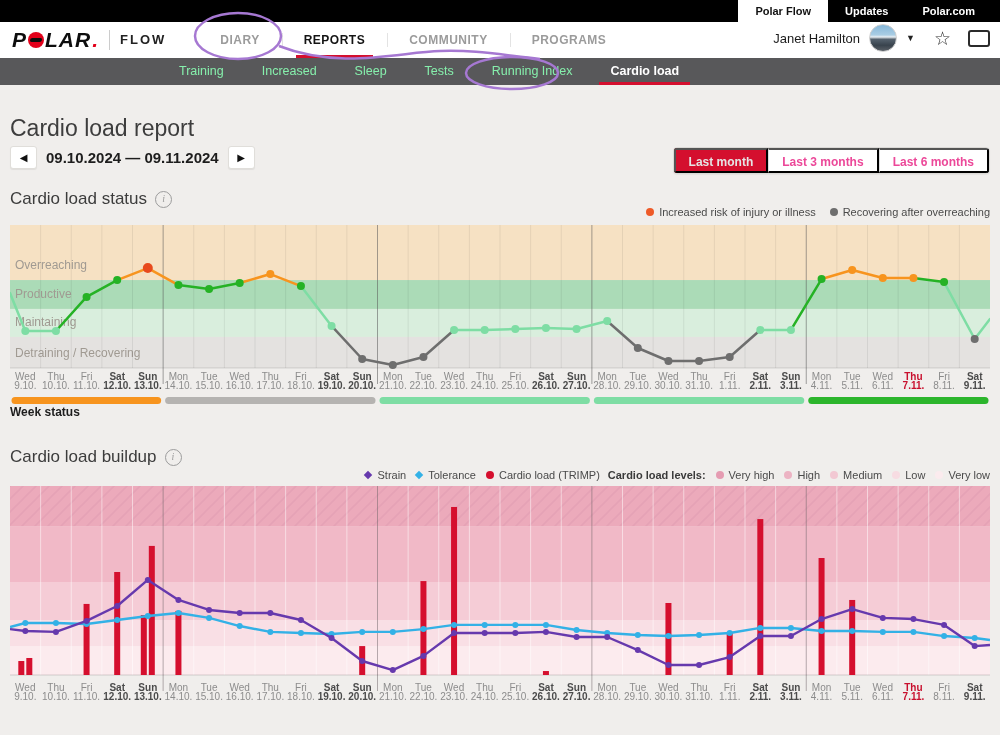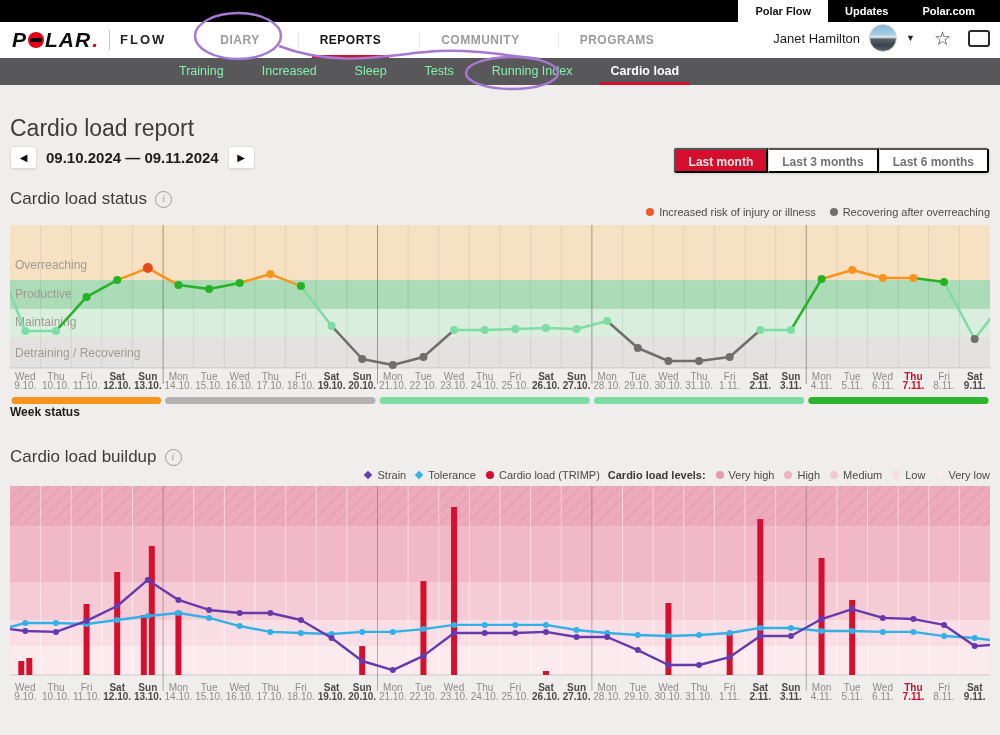--- a/index.html
+++ b/index.html
@@ -9,21 +9,21 @@
   .topbar-tabs{position:absolute;right:8px;top:0;height:22px;display:flex;}
   .top-tab{height:22px;line-height:22px;padding:0 17px;font-size:11px;font-weight:bold;color:#fff;cursor:pointer;}
   .top-tab.active{background:#fff;color:#111;}
   
   .nav{position:absolute;top:22px;left:0;right:0;height:36px;background:#fff;border-bottom:1px solid #e2e0de;display:flex;align-items:center;}
   .brand{margin-left:12px;font-style:italic;font-weight:bold;font-size:21px;letter-spacing:1px;color:#0d0d0d;display:flex;align-items:center;cursor:pointer;}
   .brand .o-circle{display:inline-block;width:16px;height:16px;background:#e2001a;border-radius:50%;position:relative;margin:0 1px;}
   .brand .o-circle::after{content:'';position:absolute;left:2px;right:2px;top:6px;height:4px;background:#0d0d0d;border-radius:2px;transform:skewX(-12deg);}
   .brand .brand-dot{color:#e2001a;margin-left:1px;}
   .flow{margin-left:10px;padding-left:10px;border-left:1px solid #ccc;font-size:13px;font-weight:bold;letter-spacing:2px;color:#222;height:20px;line-height:20px;}
-  .nav-menu{display:flex;margin-left:32px;height:36px;gap:16px;}
+  .nav-menu{display:flex;margin-left:32px;height:36px;}
   .nav-item{position:relative;line-height:36px;padding:0 22px;font-size:12px;font-weight:bold;letter-spacing:.5px;color:#9b9b9b;cursor:pointer;}
   .nav-item + .nav-item::before{content:'';position:absolute;left:0;top:11px;height:14px;width:1px;background:#e3e3e3;}
   .nav-item.active{color:#141414;}
   .nav-item.active::after{content:'';position:absolute;left:14px;right:14px;bottom:0;height:3px;background:#d40f2e;}
   .nav-user{position:absolute;right:10px;top:0;height:32px;display:flex;align-items:center;gap:9px;}
   .user-name{font-size:13px;color:#1c1c1c;cursor:pointer;}
   .avatar{width:26px;height:26px;border-radius:50%;cursor:pointer;background:linear-gradient(#85b7d9 0%,#a9cde4 38%,#e9eff3 46%,#55626e 55%,#39434d 78%,#5a6067 100%);border:1px solid #cfcfcf;}
   .caret{font-size:9px;color:#222;cursor:pointer;}
   .star-icon{font-size:19px;color:#2b2b2b;margin-left:10px;cursor:pointer;line-height:19px;}
   .chat-icon{width:18px;height:13px;border:2px solid #2b2b2b;border-radius:3px;margin-left:8px;cursor:pointer;}
@@ -31,21 +31,21 @@
   .subnav{position:absolute;top:58px;left:0;right:0;height:27px;background:#58585a;display:flex;padding-left:160px;}
   .sub-item{position:relative;line-height:27px;padding:0 19px;font-size:12.5px;color:#86efac;cursor:pointer;}
   .sub-item.active{color:#fff;font-weight:bold;}
   .sub-item.active::after{content:'';position:absolute;left:8px;right:8px;bottom:0;height:3px;background:#d40f2e;}
   
   .page-title{position:absolute;top:100px;left:10px;font-size:23px;font-weight:400;color:#3d3d3d;}
   .date-row{position:absolute;top:146px;left:10px;display:flex;align-items:center;gap:9px;}
   .arrow-btn{width:25px;height:21px;background:#fff;border:1px solid #e0deda;border-radius:3px;box-shadow:0 1px 1px rgba(0,0,0,.07);display:flex;align-items:center;justify-content:center;font-size:10px;color:#111;cursor:pointer;}
   .date-text{font-size:15px;font-weight:bold;color:#1d1d1d;}
   .range-group{position:absolute;top:147px;right:10px;display:flex;height:25px;background:#fff;border:1px solid #dbd9d6;border-radius:4px;overflow:hidden;box-shadow:0 1px 1px rgba(0,0,0,.05);}
-  .range-btn{line-height:25px;padding:0 13px;font-size:12px;font-weight:bold;color:#737373;background:#fff;cursor:pointer;white-space:nowrap;}
+  .range-btn{line-height:25px;padding:0 13px;font-size:12px;font-weight:bold;color:#ec4899;background:#fff;cursor:pointer;white-space:nowrap;}
   .range-btn + .range-btn{border-left:1px solid #ddd;}
   .range-btn.active{background:#d40f2e;color:#e5e5e5;}
   .sec-head{position:absolute;left:10px;font-size:17px;color:#3c3c3c;display:flex;align-items:center;gap:8px;}
   .info-icon{width:15px;height:15px;border:1px solid #9c9c9c;border-radius:50%;color:#9c9c9c;font-size:10px;line-height:14px;text-align:center;font-family:"Liberation Serif",serif;font-style:italic;cursor:pointer;flex:none;}
   .legend{position:absolute;right:10px;display:flex;align-items:flex-start;font-size:11px;color:#4a4a4a;white-space:nowrap;}
   .legend .li{display:flex;align-items:center;margin-left:14px;}
   #legend2 .li{margin-left:10px;}
   .dot{width:8px;height:8px;border-radius:50%;display:inline-block;margin-right:5px;flex:none;}
   .diamond{width:6px;height:6px;transform:rotate(45deg);display:inline-block;margin-right:6px;flex:none;}
   .levels-label{font-weight:bold;color:#3a3a3a;margin-left:8px;}

